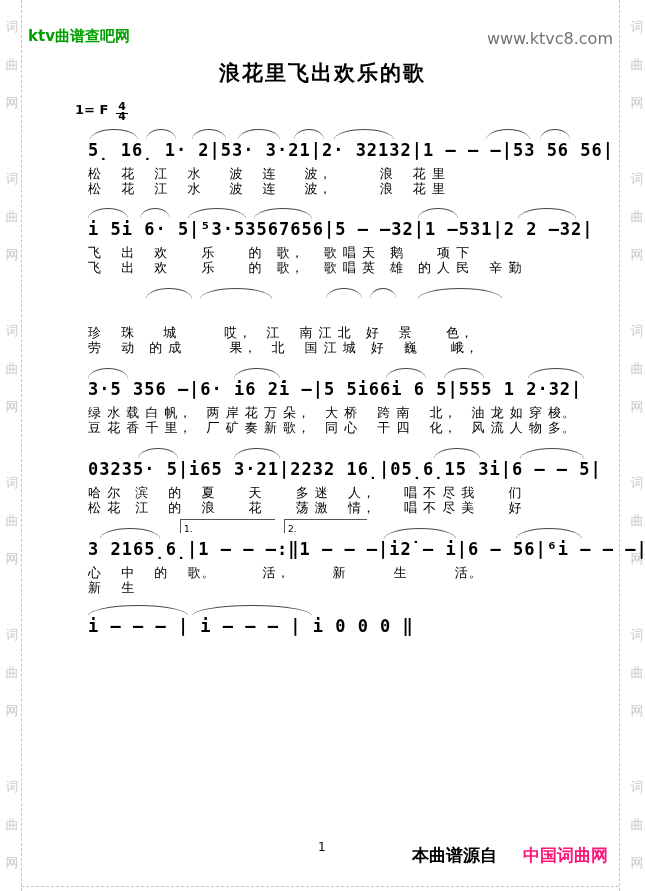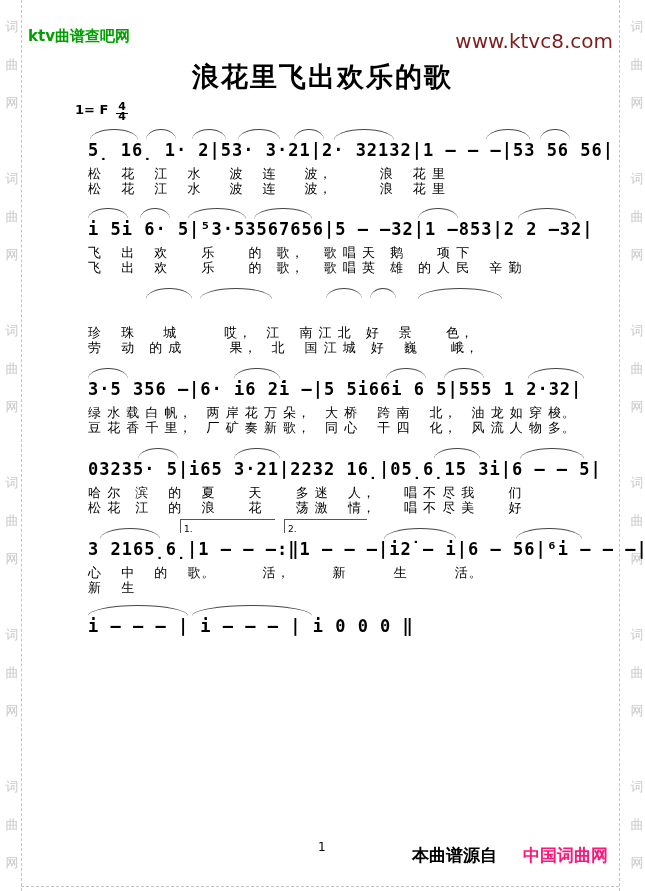--- a/index.html
+++ b/index.html
@@ -5,23 +5,23 @@
   html,body{margin:0;padding:0;background:#fff;}
   .page{position:relative;width:645px;height:891px;background:#fff;overflow:hidden;
         font-family:"DejaVu Sans","Liberation Sans",sans-serif;color:#000;}
   .wm{position:absolute;top:8px;width:18px;font-size:13px;color:#c9c9c9;
       line-height:38px;white-space:pre;text-align:center;}
   .wm-left{left:3px;} .wm-right{left:628px;}
   .vline{position:absolute;top:0;bottom:0;width:0;border-left:1px dashed #c4c4c4;}
   .vline-left{left:21px;} .vline-right{left:619px;}
   .hline{position:absolute;left:21px;width:598px;height:0;top:886px;border-top:1px dashed #c4c4c4;}
   .site-name{position:absolute;left:28px;top:27px;font-size:15px;font-weight:bold;color:#00a000;}
-  .site-url{position:absolute;right:32px;top:29px;font-size:20px;color:#7f1d1d;}
+  .site-url{position:absolute;right:32px;top:29px;font-size:16px;color:#737373;}
   .title{position:absolute;left:0;right:0;top:59px;text-align:center;
-         font-size:27px;font-weight:bold;letter-spacing:2px;}
+         font-size:21px;font-weight:bold;letter-spacing:2px;}
   .credits{position:absolute;right:66px;top:84px;text-align:right;font-size:12px;line-height:13.5px;}
   .key{position:absolute;left:75px;top:102px;font-size:13px;font-weight:bold;display:flex;}
   .frac{display:inline-block;text-align:center;font-size:11px;font-weight:bold;margin-left:8px;line-height:10px;}
   .frac .num{border-bottom:1px solid #000;padding:0 2px;}
   .frac .den{padding:0 2px;}
   .system{position:absolute;left:88px;width:520px;height:62px;}
   .notes{position:absolute;left:0;top:0;font-family:"DejaVu Sans Mono","Liberation Mono",monospace;
          font-weight:bold;font-size:17px;letter-spacing:1px;white-space:pre;}
   .lyr{position:absolute;left:0;font-size:13px;letter-spacing:1px;white-space:pre;}
   .lyr1{top:25px;} .lyr2{top:40px;}
@@ -113,21 +113,21 @@
     <div class="lyr lyr2">松　 花　 江　 水　　波　 连　　波，　　　 浪　 花 里</div>
   </div>
 
   <div class="system" style="top:219px;">
     <div class="arc" style="left:0px;width:40px;"></div>
     <div class="arc" style="left:52px;width:30px;"></div>
     <div class="arc" style="left:100px;width:58px;"></div>
     <div class="arc" style="left:166px;width:58px;"></div>
     <div class="arc" style="left:330px;width:40px;"></div>
     <div class="arc" style="left:430px;width:58px;"></div>
-    <div class="notes">i 5i 6· 5|⁵3·53567656|5 — —32|1 —853|2 2 —32|</div>
+    <div class="notes">i 5i 6· 5|⁵3·53567656|5 — —32|1 —531|2 2 —32|</div>
     <div class="lyr lyr1">飞　 出　 欢　　 乐　　 的　歌，　 歌 唱 天　鹅　　 项 下</div>
     <div class="lyr lyr2">飞　 出　 欢　　 乐　　 的　歌，　 歌 唱 英　雄　的 人 民　 辛 勤</div>
   </div>
 
   <div class="system" style="top:299px;">
     <div class="arc" style="left:58px;width:46px;"></div>
     <div class="arc" style="left:112px;width:72px;"></div>
     <div class="arc" style="left:238px;width:36px;"></div>
     <div class="arc" style="left:282px;width:26px;"></div>
     <div class="arc" style="left:330px;width:84px;"></div>

